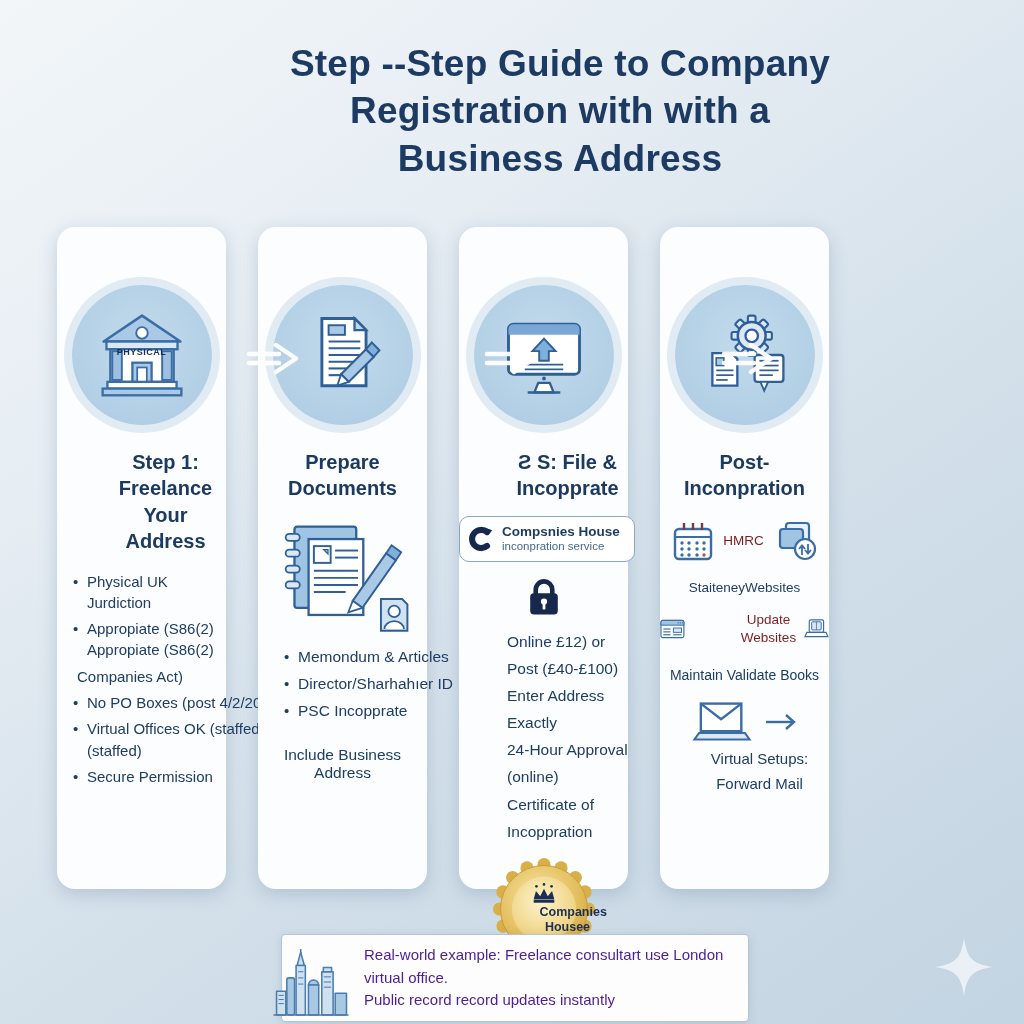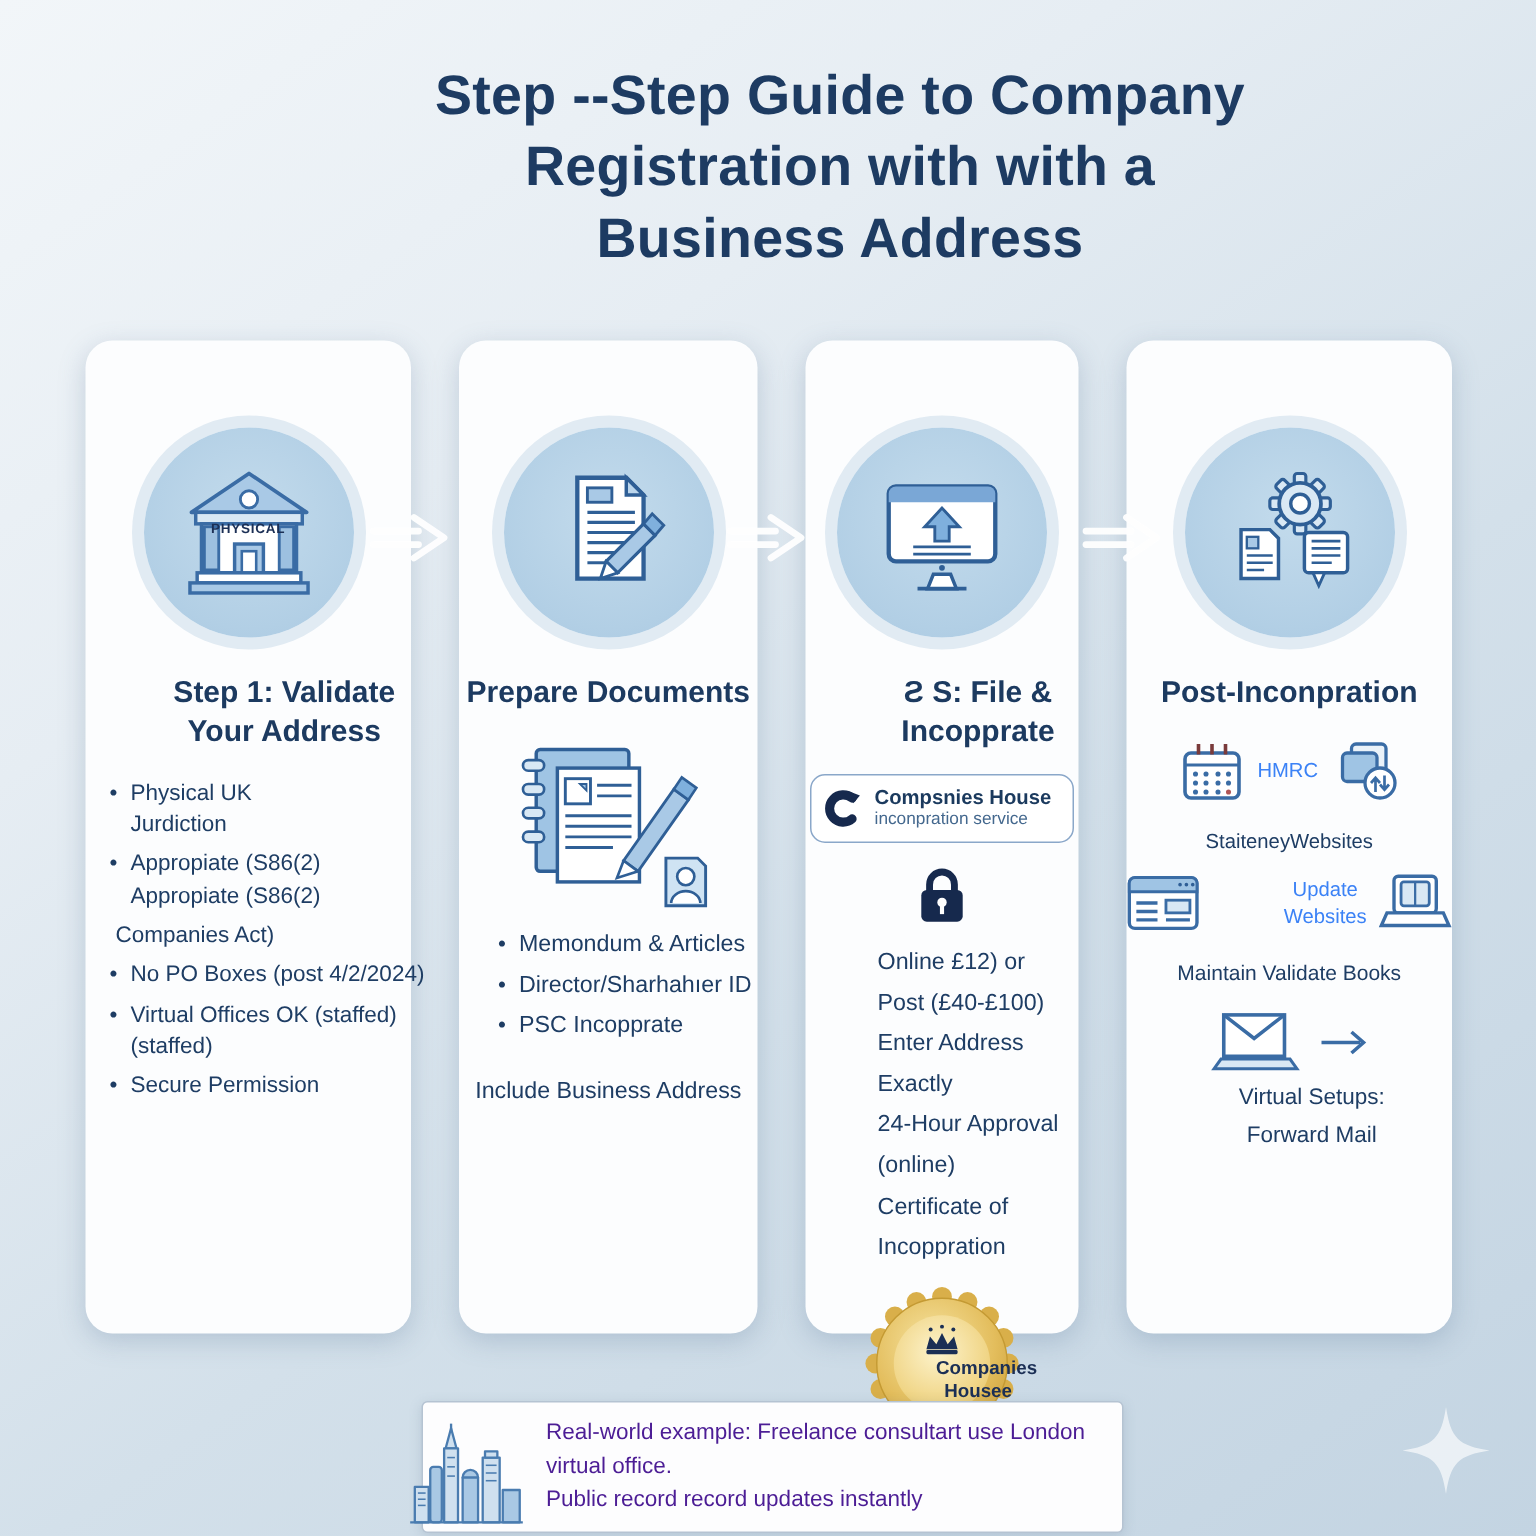--- a/index.html
+++ b/index.html
@@ -9,21 +9,21 @@
     background:linear-gradient(145deg,#f2f6f9 0%,#e6edf3 30%,#d3e0ea 60%,#c3d4e2 100%);
   }
   .multiline{white-space:pre-line;padding-left:48px;}
   .main-title{
     position:absolute;top:40px;left:0;width:100%;
     text-align:center;font-size:37px;font-weight:700;color:#1d3b62;
     line-height:1.28;letter-spacing:.2px;
   }
   .cards-row{position:absolute;left:57px;top:227px;width:911px;display:flex;gap:32px;}
   .card{
-    width:217px;height:662px;background:#fcfdfe;border-radius:18px;
+    width:169px;height:662px;background:#fcfdfe;border-radius:18px;
     box-shadow:0 5px 18px rgba(90,120,150,.28);
     position:relative;color:#1e3d64;
   }
   .icon-circle{
     width:140px;height:140px;border-radius:50%;
     background:radial-gradient(circle at 50% 42%,#c3dbec 0%,#b2cfe5 70%,#a9c8e1 100%);
     box-shadow:0 0 0 8px #e1ebf3;
     margin:58px auto 0;display:flex;align-items:center;justify-content:center;
     position:relative;
   }
@@ -59,21 +59,21 @@
     margin-top:8px;font-size:15.5px;font-weight:500;
     color:#1e3d64;line-height:1.75;
   }
   .badge-wrap{position:relative;width:104px;height:104px;margin:12px auto 0;}
   .badge-wrap svg{width:104px;height:104px;display:block;}
   .badge-text{
     position:absolute;left:0;right:0;top:48px;text-align:center;
     font-size:12.5px;font-weight:700;color:#1b2f55;line-height:1.18;
   }
   .row-icons{display:flex;align-items:center;justify-content:center;gap:8px;margin-top:16px;}
-  .row-label{font-size:13.5px;font-weight:500;color:#3b82f6;text-align:center;line-height:1.35;}
+  .row-label{font-size:13.5px;font-weight:500;color:#7f1d1d;text-align:center;line-height:1.35;}
   .sub-label{text-align:center;font-size:13.5px;font-weight:500;color:#1e3d64;margin-top:16px;}
   .mid-label{text-align:center;font-size:14px;font-weight:500;color:#1e3d64;margin-top:16px;}
   .mail-row{display:flex;align-items:center;justify-content:center;gap:12px;margin-top:16px;}
   .mail-text{text-align:center;font-size:15px;font-weight:500;color:#1e3d64;line-height:1.65;margin-top:2px;padding-left:30px;}
   .gap-arrow{position:absolute;top:342px;width:56px;height:34px;opacity:.95;}
   .example-bar{
     position:absolute;left:281px;top:934px;width:468px;min-height:58px;
     background:#fdfdfe;border:1px solid #b5c3d2;border-radius:4px;
     box-shadow:0 2px 8px rgba(110,135,160,.25);
     display:flex;align-items:center;box-sizing:border-box;
@@ -103,21 +103,21 @@
         <rect x="17" y="44" width="66" height="34" fill="#ffffff" stroke="#3a6ca5" stroke-width="2.4"></rect>
         <rect x="19" y="46" width="10" height="30" fill="#9dc0e0" stroke="#3a6ca5" stroke-width="2"></rect>
         <rect x="71" y="46" width="10" height="30" fill="#9dc0e0" stroke="#3a6ca5" stroke-width="2"></rect>
         <rect x="40" y="58" width="20" height="20" fill="#a9c9e6" stroke="#3a6ca5" stroke-width="2.4"></rect>
         <rect x="45" y="63" width="10" height="15" fill="#ffffff" stroke="#3a6ca5" stroke-width="1.8"></rect>
         <rect x="14" y="78" width="72" height="7" fill="#ffffff" stroke="#3a6ca5" stroke-width="2.4"></rect>
         <rect x="9" y="85" width="82" height="7" fill="#a9c9e6" stroke="#3a6ca5" stroke-width="2.4"></rect>
       </svg>
       <span class="building-label">PHYSICAL</span>
     </div>
-    <div class="card-heading multiline">Step 1: Validate
+    <div class="card-heading multiline">Step 1: Freelance
 Your Address</div>
     <div class="b-list">
       <div class="b-row">
         <span class="b-mark">•</span>
         <span class="b-text">Physical UK
 Jurdiction</span>
       </div>
       <div class="b-row">
         <span class="b-mark">•</span>
         <span class="b-text">Appropiate (S86(2)

